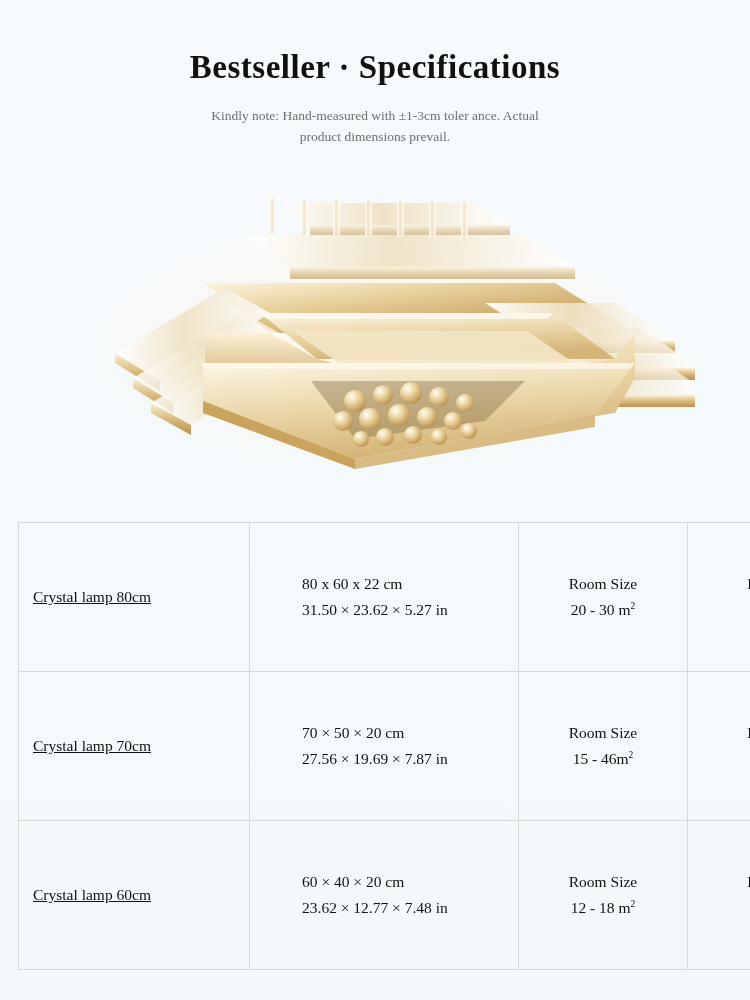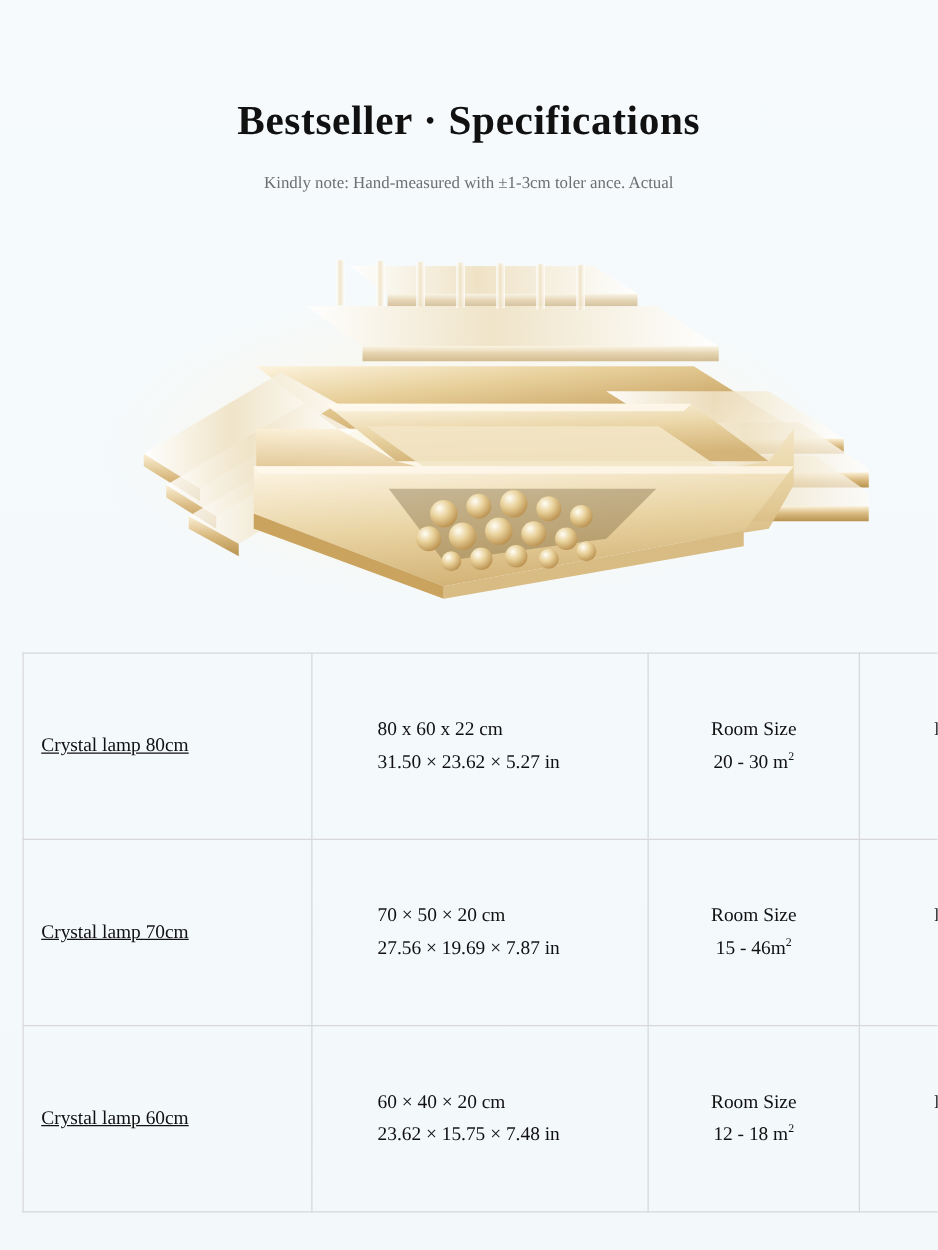--- a/index.html
+++ b/index.html
@@ -17,21 +17,21 @@
   }
 
   .page {
     width: 750px;
     height: 1000px;
     position: relative;
     background: linear-gradient(180deg, #f6fafc 0%, #f4f9fc 60%, #f3f8fb 100%);
   }
 
   .header {
-    padding-top: 78px;
+    padding-top: 48px;
     text-align: center;
   }
 
   .title {
     font-family: "Liberation Serif", serif;
     font-weight: bold;
     font-size: 33px;
     letter-spacing: 0.5px;
     color: #111;
     margin: 0;
@@ -107,20 +107,21 @@
 </style>
 </head>
 <body>
 
 <div class="page">
 
   <div class="header">
     <h1 class="title">Bestseller · Specifications</h1>
     <div class="subtitle">
       <div>Kindly note: Hand-measured with ±1-3cm toler  ance. Actual</div>
+      <div>product dimensions prevail.</div>
     </div>
   </div>
 
   <div class="hero">
     <div class="lamp-wrap">
       <svg class="lamp" viewBox="0 0 640 310">
         <defs>
           <linearGradient id="gGold" x1="0" y1="0" x2="1" y2="1">
             <stop offset="0%" stop-color="#fdf3dd"></stop>
             <stop offset="35%" stop-color="#e6cd95"></stop>
@@ -262,21 +263,21 @@
           </td>
           <td class="c-power">
             <div>Power</div>
             <div>42 w</div>
           </td>
         </tr>
         <tr>
           <td class="c-name">Crystal lamp 60cm</td>
           <td class="c-dims">
             <div class="dim-line">60 × 40 × 20 cm</div>
-            <div class="dim-line">23.62 × 15.75 × 7.48 in</div>
+            <div class="dim-line">23.62 × 12.77 × 7.48 in</div>
           </td>
           <td class="c-room">
             <div>Room Size</div>
             <div><span>12 - 18 m</span><sup>2</sup></div>
           </td>
           <td class="c-power">
             <div>Power</div>
             <div>36 w</div>
           </td>
         </tr>

